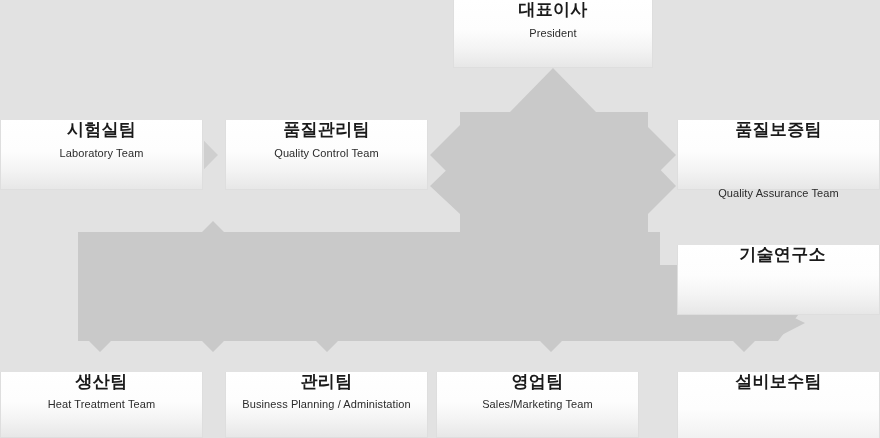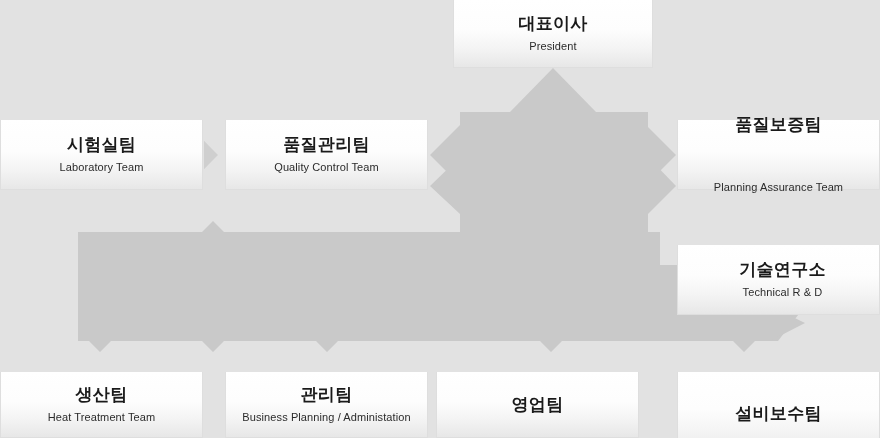--- a/index.html
+++ b/index.html
@@ -28,21 +28,20 @@
   }
   .node-box {
     position: absolute;
     box-sizing: border-box;
     background: linear-gradient(to bottom, #ffffff 0%, #fdfdfd 45%, #f4f4f4 72%, #e7e7e7 100%);
     border: 1px solid #dedede;
     border-top: none;
     display: flex;
     flex-direction: column;
     align-items: center;
-    justify-content: center;
     text-align: center;
     z-index: 5;
     box-shadow: 0 0 0 0 rgba(0,0,0,0);
   }
   .node-ko {
     font-size: 17px;
     font-weight: 700;
     color: #1a1a1a;
     line-height: 1.15;
     letter-spacing: 0.3px;
@@ -132,39 +131,39 @@
     <div class="node-en">Laboratory Team</div>
   </div>
 
   <div class="node-box" style="left:225px; top:120px; width:203px; height:70px;">
     <div class="node-ko">품질관리팀</div>
     <div class="node-en">Quality Control Team</div>
   </div>
 
   <div class="node-box" style="left:677px; top:120px; width:203px; height:70px;gap:40px;">
     <div class="node-ko">품질보증팀</div>
-    <div class="node-en">Planning Assurance Team</div>
+    <div class="node-en">Quality Assurance Team</div>
   </div>
 
   <div class="node-box" style="left:677px; top:245px; width:203px; height:70px;padding-left:8px;">
     <div class="node-ko">기술연구소</div>
-    <div class="node-en">Technical R &amp; D</div>
   </div>
 
   <div class="node-box compact" style="left:0px; top:372px; width:203px; height:66px;">
     <div class="node-ko">생산팀</div>
     <div class="node-en">Heat Treatment Team</div>
   </div>
 
   <div class="node-box compact" style="left:225px; top:372px; width:203px; height:66px;">
     <div class="node-ko">관리팀</div>
     <div class="node-en">Business Planning / Administation</div>
   </div>
 
   <div class="node-box compact" style="left:436px; top:372px; width:203px; height:66px;">
     <div class="node-ko">영업팀</div>
+    <div class="node-en">Sales/Marketing Team</div>
   </div>
 
   <div class="node-box compact" style="left:677px; top:372px; width:203px; height:84px;">
     <div class="node-ko">설비보수팀</div>
   </div>
 
 </div>
 
 </body></html>

